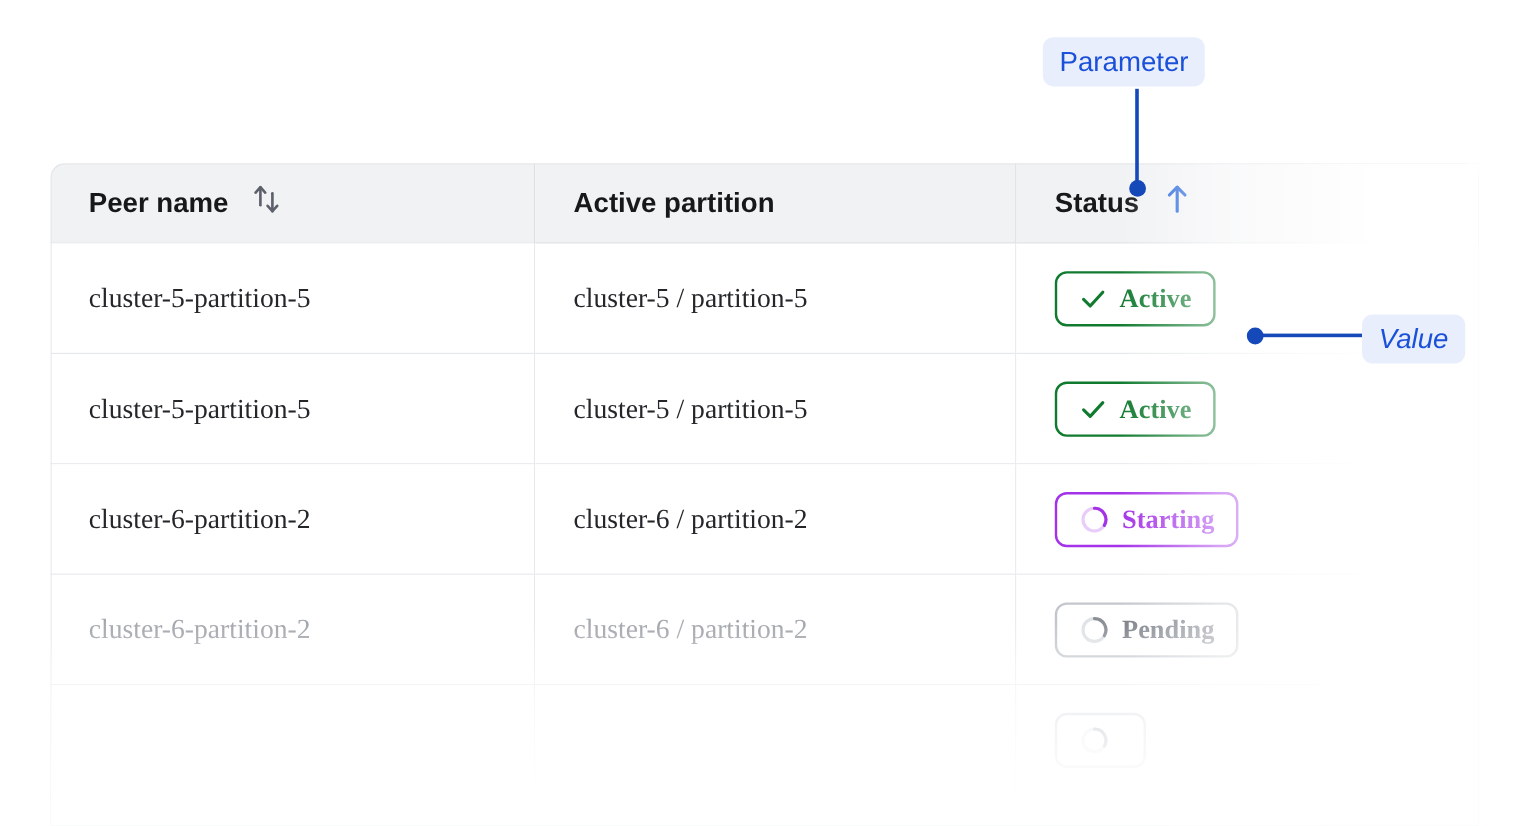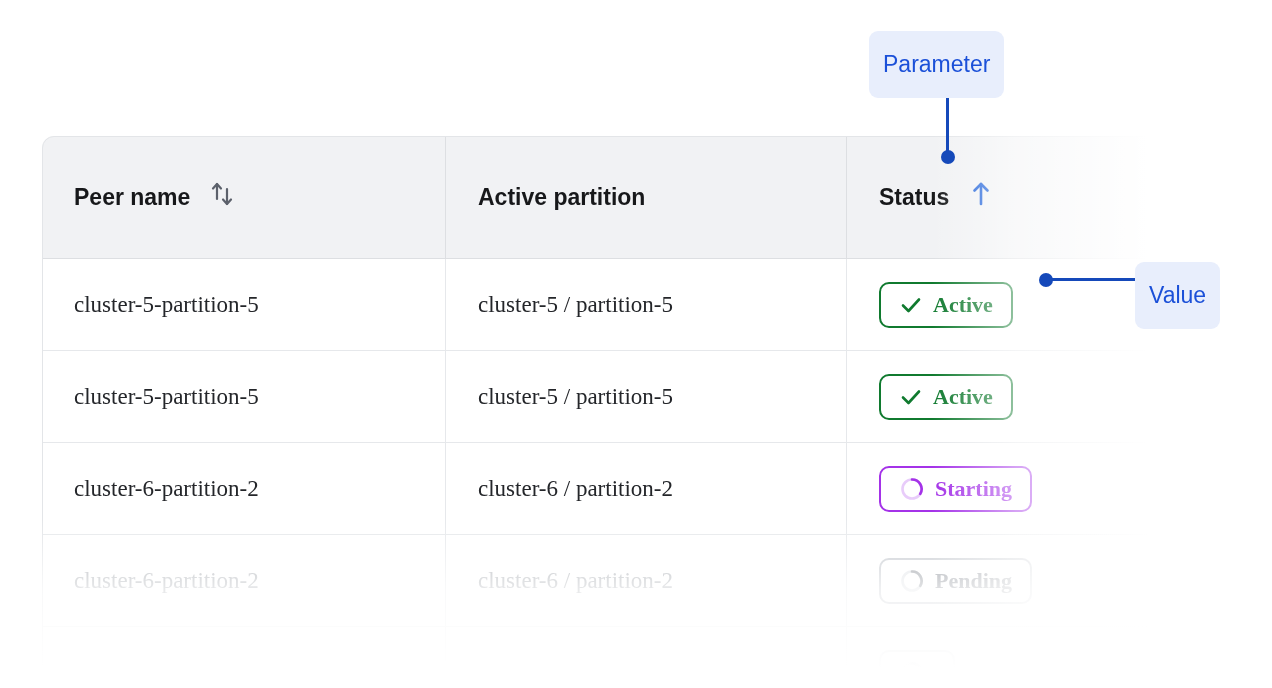--- a/index.html
+++ b/index.html
@@ -37,21 +37,21 @@
   .table-inner {
     position: absolute;
     inset: 0;
     border: 1px solid #e3e5e8;
     border-radius: 12px 12px 0 0;
     box-sizing: border-box;
     pointer-events: none;
   }
 
   .thead-row {
-    height: 123px;
+    height: 67px;
   }
   th {
     background: #f1f2f4;
     padding: 0 0 0 32px;
     text-align: left;
     font-size: 23px;
     font-weight: bold;
     color: #17181a;
     border-bottom: 1px solid #dddfe2;
     border-right: 1px solid #dddfe2;
@@ -125,26 +125,26 @@
 
   .badge svg { display: block; flex: none; }
 
   
   .chip {
     position: absolute;
     background: #e8eefc;
     color: #1b50d8;
     font-size: 23px;
     border-radius: 9px;
-    padding: 20px 14px;
+    padding: 7px 14px;
     white-space: nowrap;
     z-index: 20;
   }
   #chip-parameter { left: 869px; top: 31px; }
-  #chip-value     { left: 1135px; top: 262px; }
+  #chip-value     { left: 1135px; top: 262px; font-style: italic; }
 
   .conn-line-v {
     position: absolute;
     left: 946px;
     top: 74px;
     width: 3px;
     height: 84px;
     background: #1549ba;
     z-index: 18;
   }

